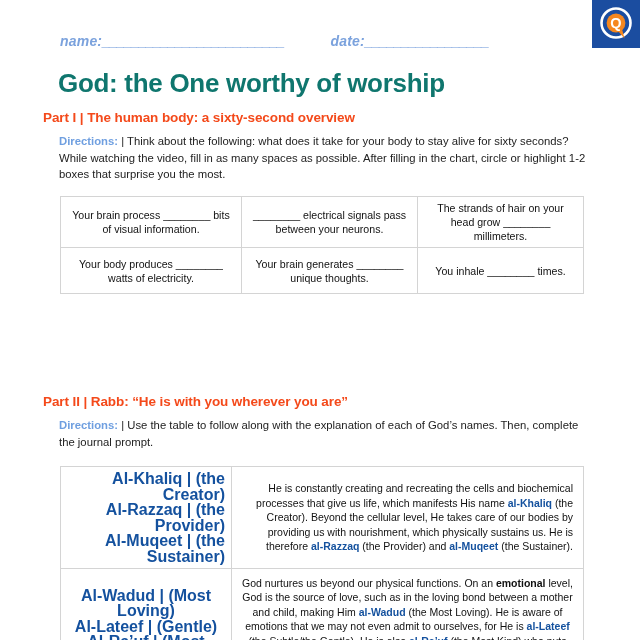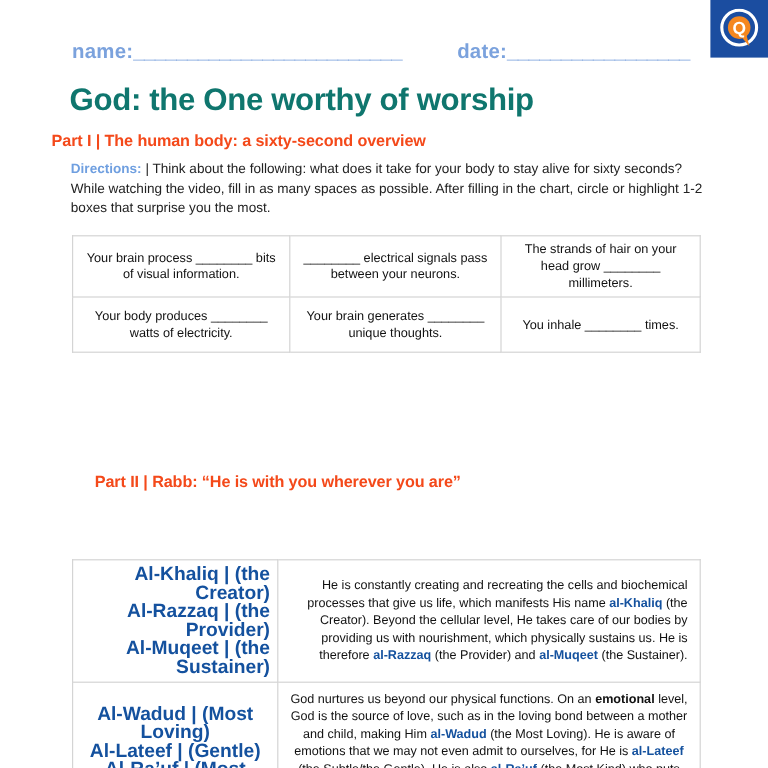--- a/index.html
+++ b/index.html
@@ -35,25 +35,26 @@
     justify-content: center;
   }
   .logo svg { display: block; }
 
   
   .namedate {
     position: absolute;
     left: 60px;
     top: 33px;
     width: 500px;
-    font-size: 17px;
+    font-size: 14px;
     font-weight: bold;
     color: #7ba2dd;
     letter-spacing: .2px;
     white-space: nowrap;
+    font-style: italic;
   }
   .namedate .field-label { color: #7ba2dd; }
   .namedate .rule {
     color: #7ba2dd;
     letter-spacing: -0.5px;
   }
   .namedate .gap { display: inline-block; width: 46px; }
 
   
   .title {
@@ -71,21 +72,21 @@
   .part-heading {
     position: absolute;
     left: 43px;
     font-size: 13.5px;
     font-weight: bold;
     color: #f4491a;
     letter-spacing: -0.1px;
     white-space: nowrap;
   }
   #part1-heading { top: 110px; }
-  #part2-heading { top: 394px; margin-left: 36px; }
+  #part2-heading { top: 394px; }
 
   
   .directions {
     position: absolute;
     left: 59px;
     width: 527px;
     font-size: 11.3px;
     line-height: 16.5px;
     color: #222222;
   }
@@ -194,20 +195,24 @@
         </tr>
         <tr>
           <td>Your body produces ________ watts of electricity.</td>
           <td>Your brain generates ________ unique thoughts.</td>
           <td>You inhale ________ times.</td>
         </tr>
       </tbody>
   </table>
 
   <div class="part-heading" id="part2-heading">Part II | Rabb: “He is with you wherever you are”</div>
+  <div class="directions" id="part2-directions">
+    <span class="dir-label">Directions:</span>
+    <span>| Use the table to follow along with the explanation of each of God’s names. Then, complete the journal prompt.</span>
+  </div>
 
   <table class="wsheet" id="part2-table">
     <colgroup>
         <col class="n">
         <col class="d">
       </colgroup>
     <tbody id="part2-body">
         <tr id="part2-row1">
           <td class="names">
             <div>Al-Khaliq | (the Creator)</div>

